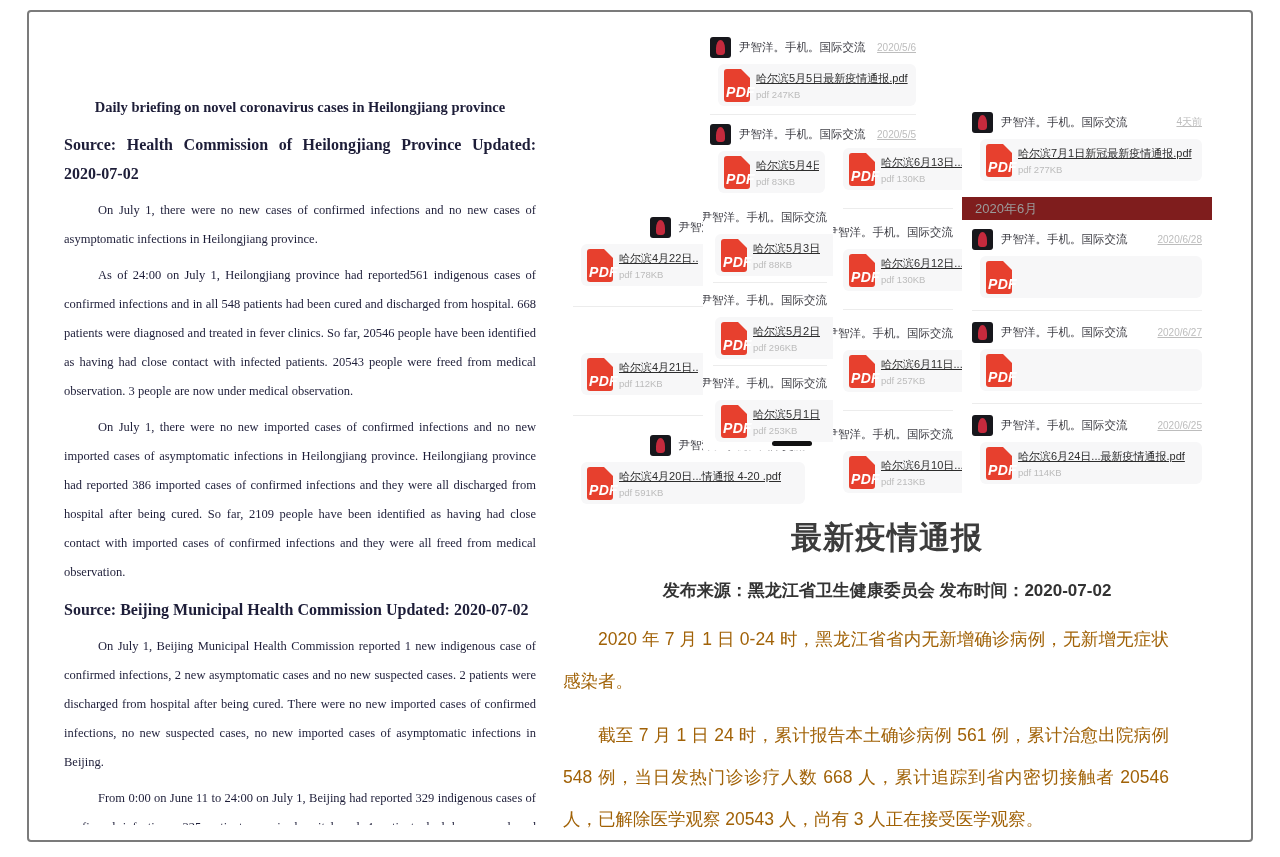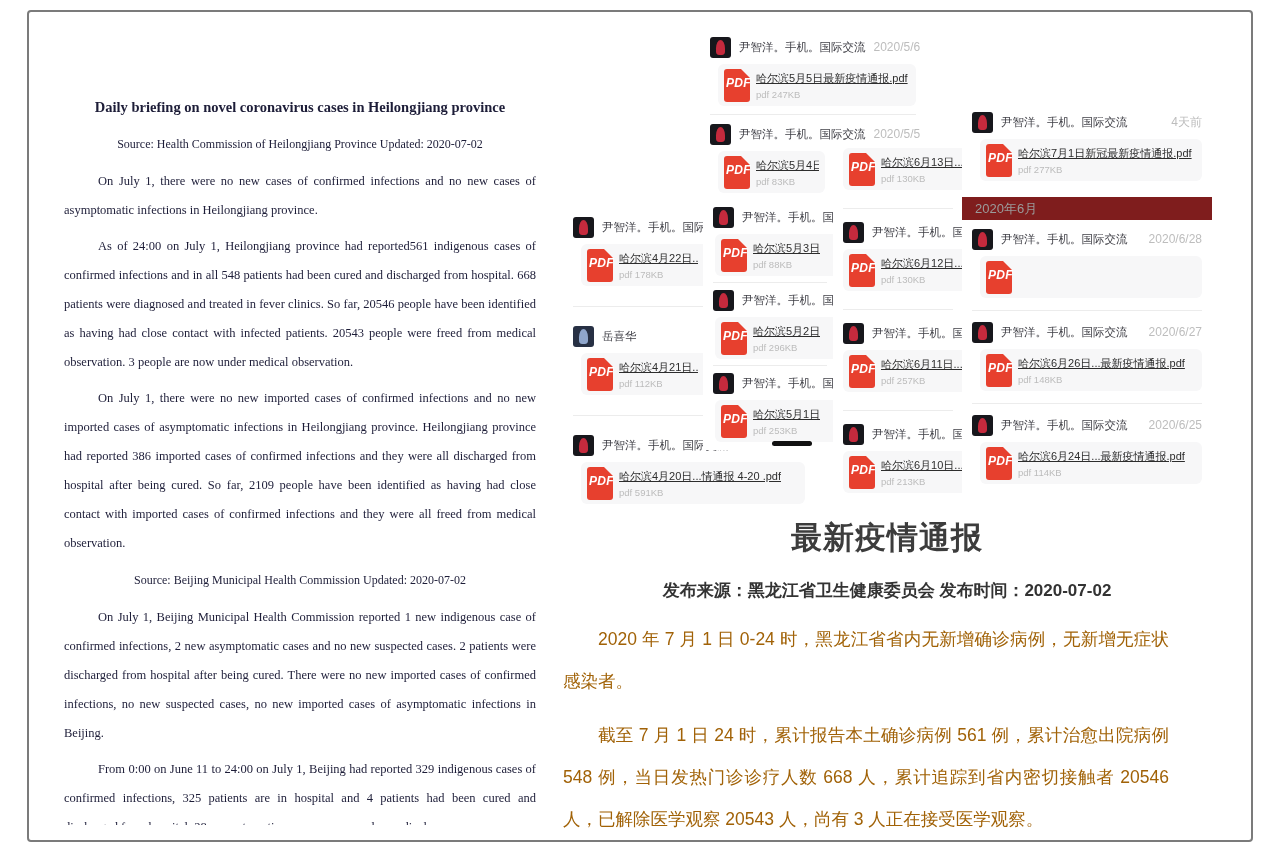--- a/index.html
+++ b/index.html
@@ -9,46 +9,46 @@
   }
   .frame{position:absolute;left:27px;top:10px;width:1222px;height:828px;
     border:2px solid #7b7b7b;border-radius:4px;background:transparent;}
 
   
   .endoc{position:absolute;left:64px;top:97px;width:472px;height:728px;overflow:hidden;
     font-family:"Liberation Serif", serif;font-size:12.5px;line-height:29px;
     color:#1d1d38;text-align:justify;}
   .endoc h1{font-size:14.5px;line-height:21px;text-align:center;margin:0 0 12px;
     font-weight:bold;white-space:nowrap;}
-  .endoc .src{text-align:center;font-weight:normal;font-size:12px;margin:8px 0;text-indent:0;}
+  .endoc .src{font-weight:bold;font-size:16px;margin:8px 0;text-indent:0;}
   .endoc p.bodyp{margin:7px 0;text-indent:34px;}
 
   
   .tile{position:absolute;background:#fff;overflow:hidden;}
   .grp{padding:8px 10px 0;}
   .grp.nohead{padding-top:0;}
   .grp.nohead .fcard{margin-top:2px;}
-  .ghead{display:flex;align-items:center;height:22px;}
+  .ghead{display:flex;align-items:center;height:22px;justify-content:flex-end;}
   .avatar{width:21px;height:21px;border-radius:3px;background:#17171c;margin-right:8px;
     position:relative;flex:none;overflow:hidden;}
   .fig{position:absolute;left:6px;top:3px;width:9px;height:15px;background:#c52a3d;
     border-radius:50% 50% 35% 35% / 55% 55% 25% 25%;}
   .avatar.navy{background:#273044;}
   .avatar.navy .fig{background:#8fa6cc;}
   .gname{font-size:11.5px;color:#3f3f46;white-space:nowrap;flex:none;}
-  .gdate{font-size:12px;color:#bdbdbd;margin-left:auto;padding-left:8px;flex:none;}
+  .gdate{font-size:10px;color:#bdbdbd;margin-left:auto;padding-left:8px;flex:none;text-decoration:underline;}
   .fcard{margin:6px 0 0 8px;background:#f7f7f8;border-radius:6px;height:42px;
     display:flex;align-items:center;gap:6px;padding:0 6px;}
   .fcol{display:flex;flex-direction:column;min-width:0;}
   .fname{font-size:11px;color:#2d2d2d;white-space:nowrap;overflow:hidden;text-decoration:underline;}
   .fmeta{font-size:9.5px;color:#bcbcbc;margin-top:3px;white-space:nowrap;}
   .pdf{width:26px;height:33px;background:#e7402e;border-radius:3px;position:relative;flex:none;}
   .fold{position:absolute;top:0;right:0;width:0;height:0;
     border-top:9px solid #f7f7f8;border-left:9px solid transparent;}
-  .ptxt{position:absolute;left:2px;bottom:12px;color:#fff;font-size:12px;font-weight:bold;
+  .ptxt{position:absolute;left:2px;bottom:2px;color:#fff;font-size:14px;font-weight:bold;
     font-style:italic;letter-spacing:.3px;}
   .hr{border-top:1px solid #ececec;margin:12px 10px 2px;}
   .t1 .hr{margin:8px 10px 0;}
   .t2 .grp{padding:6px 10px 0;}
   .t2 .hr{margin:6px 10px 0;}
   .t3 .hr{margin:20px 10px 10px;}
   .t4 .hr{margin:18px 10px 4px;}
   .june{background:#7f1d1d;color:#9b9b9b;font-size:13px;height:23px;line-height:23px;
     padding-left:13px;margin-top:16px;}
   .homebar{position:absolute;left:69px;bottom:4px;width:40px;height:5px;background:#111;
@@ -355,24 +355,20 @@
           <span class="fig"></span>
         </span>
       <span class="gname">尹智洋。手机。国际交流</span>
       <span class="gdate">2020/6/27</span>
     </div>
     <div class="fcard">
       <span class="pdf">
           <span class="fold"></span>
           <span class="ptxt">PDF</span>
         </span>
-      <span class="fcol">
-        <span class="fname">哈尔滨6月26日...最新疫情通报.pdf</span>
-        <span class="fmeta">pdf 148KB</span>
-      </span>
     </div>
   </div>
   <div class="hr"></div>
   <div class="grp">
     <div class="ghead">
       <span class="avatar">
           <span class="fig"></span>
         </span>
       <span class="gname">尹智洋。手机。国际交流</span>
       <span class="gdate">2020/6/25</span>

